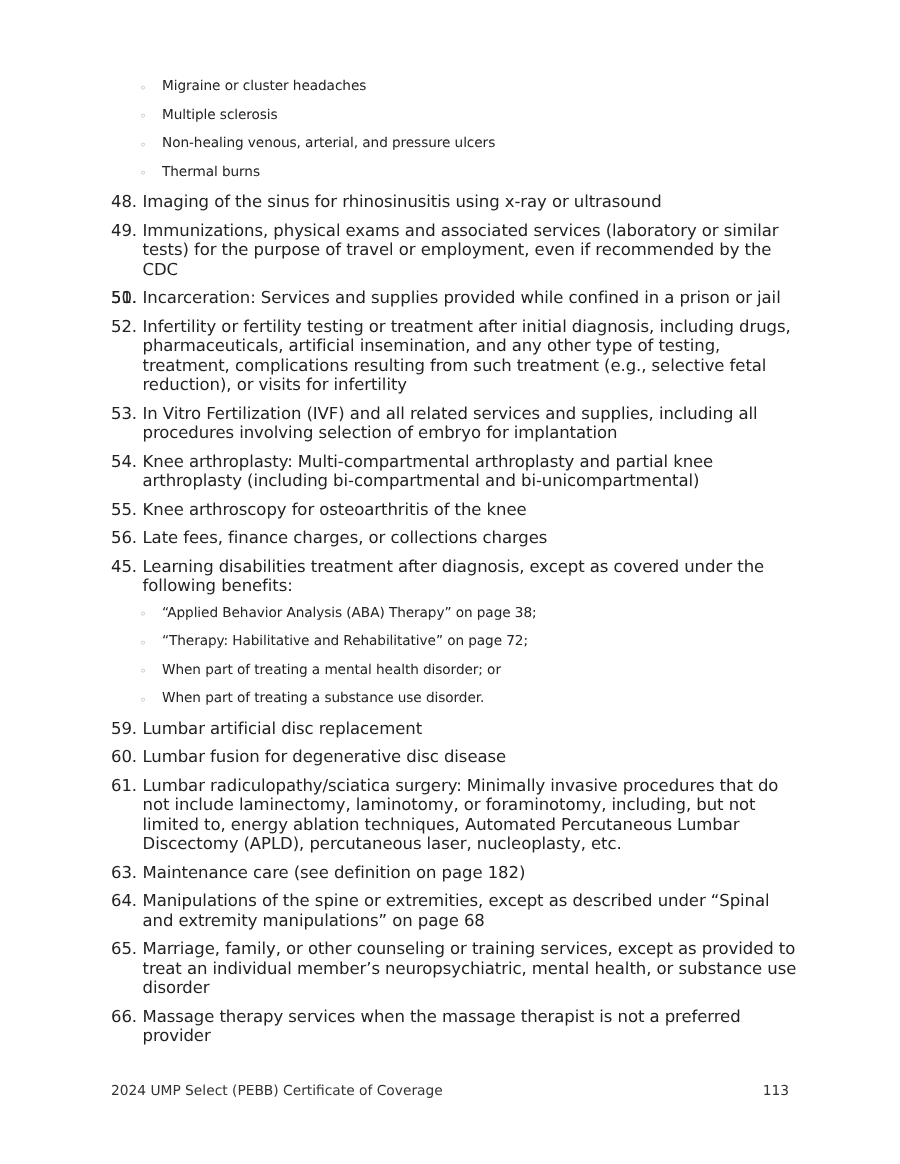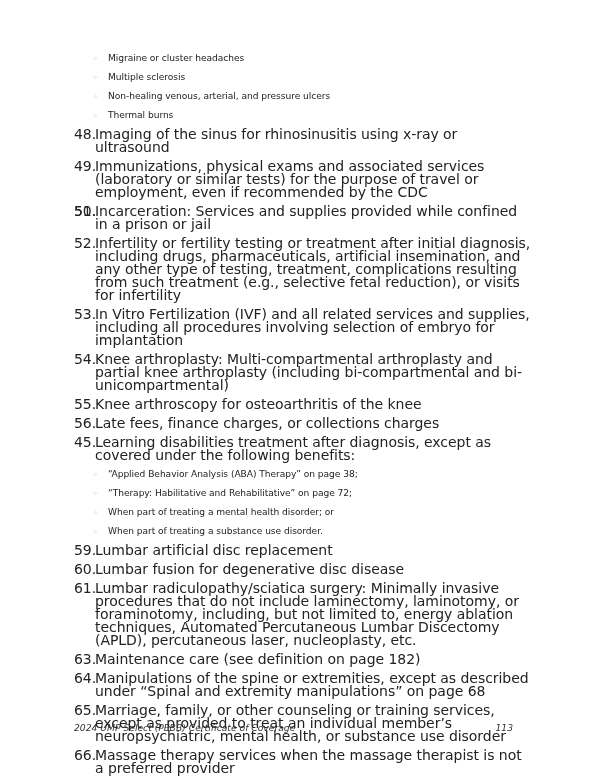--- a/index.html
+++ b/index.html
@@ -23,21 +23,21 @@
       height: 776px;
     }
     .content {
       position: absolute;
       left: 74px;
       top: 52px;
       width: 460px;
     }
     .item {
       position: relative;
-      font-size: 14px;
+      font-size: 11px;
       line-height: 13px;
       padding-left: 21px;
       margin-bottom: 6px;
       letter-spacing: -0.05px;
     }
     .item .num {
       position: absolute;
       left: 0;
       top: 0;
     }
@@ -55,26 +55,25 @@
       top: 0;
       color: #9a9a9a;
       font-size: 8px;
     }
     .footer {
       position: absolute;
       left: 74px;
       top: 722px;
       width: 456px;
       font-size: 9.2px;
-      font-style: italic;
       color: #333333;
     }
     .footer .page-num {
       position: absolute;
-      right: 17px;
+      right: 4px;
       top: 0;
     }
   </style>
 </head>
 <body>
 
 <div class="page">
   <div class="content" id="content">
       <div class="sub"><span class="bullet">◦</span><span>Migraine or cluster headaches</span></div>
       <div class="sub"><span class="bullet">◦</span><span>Multiple sclerosis</span></div>

